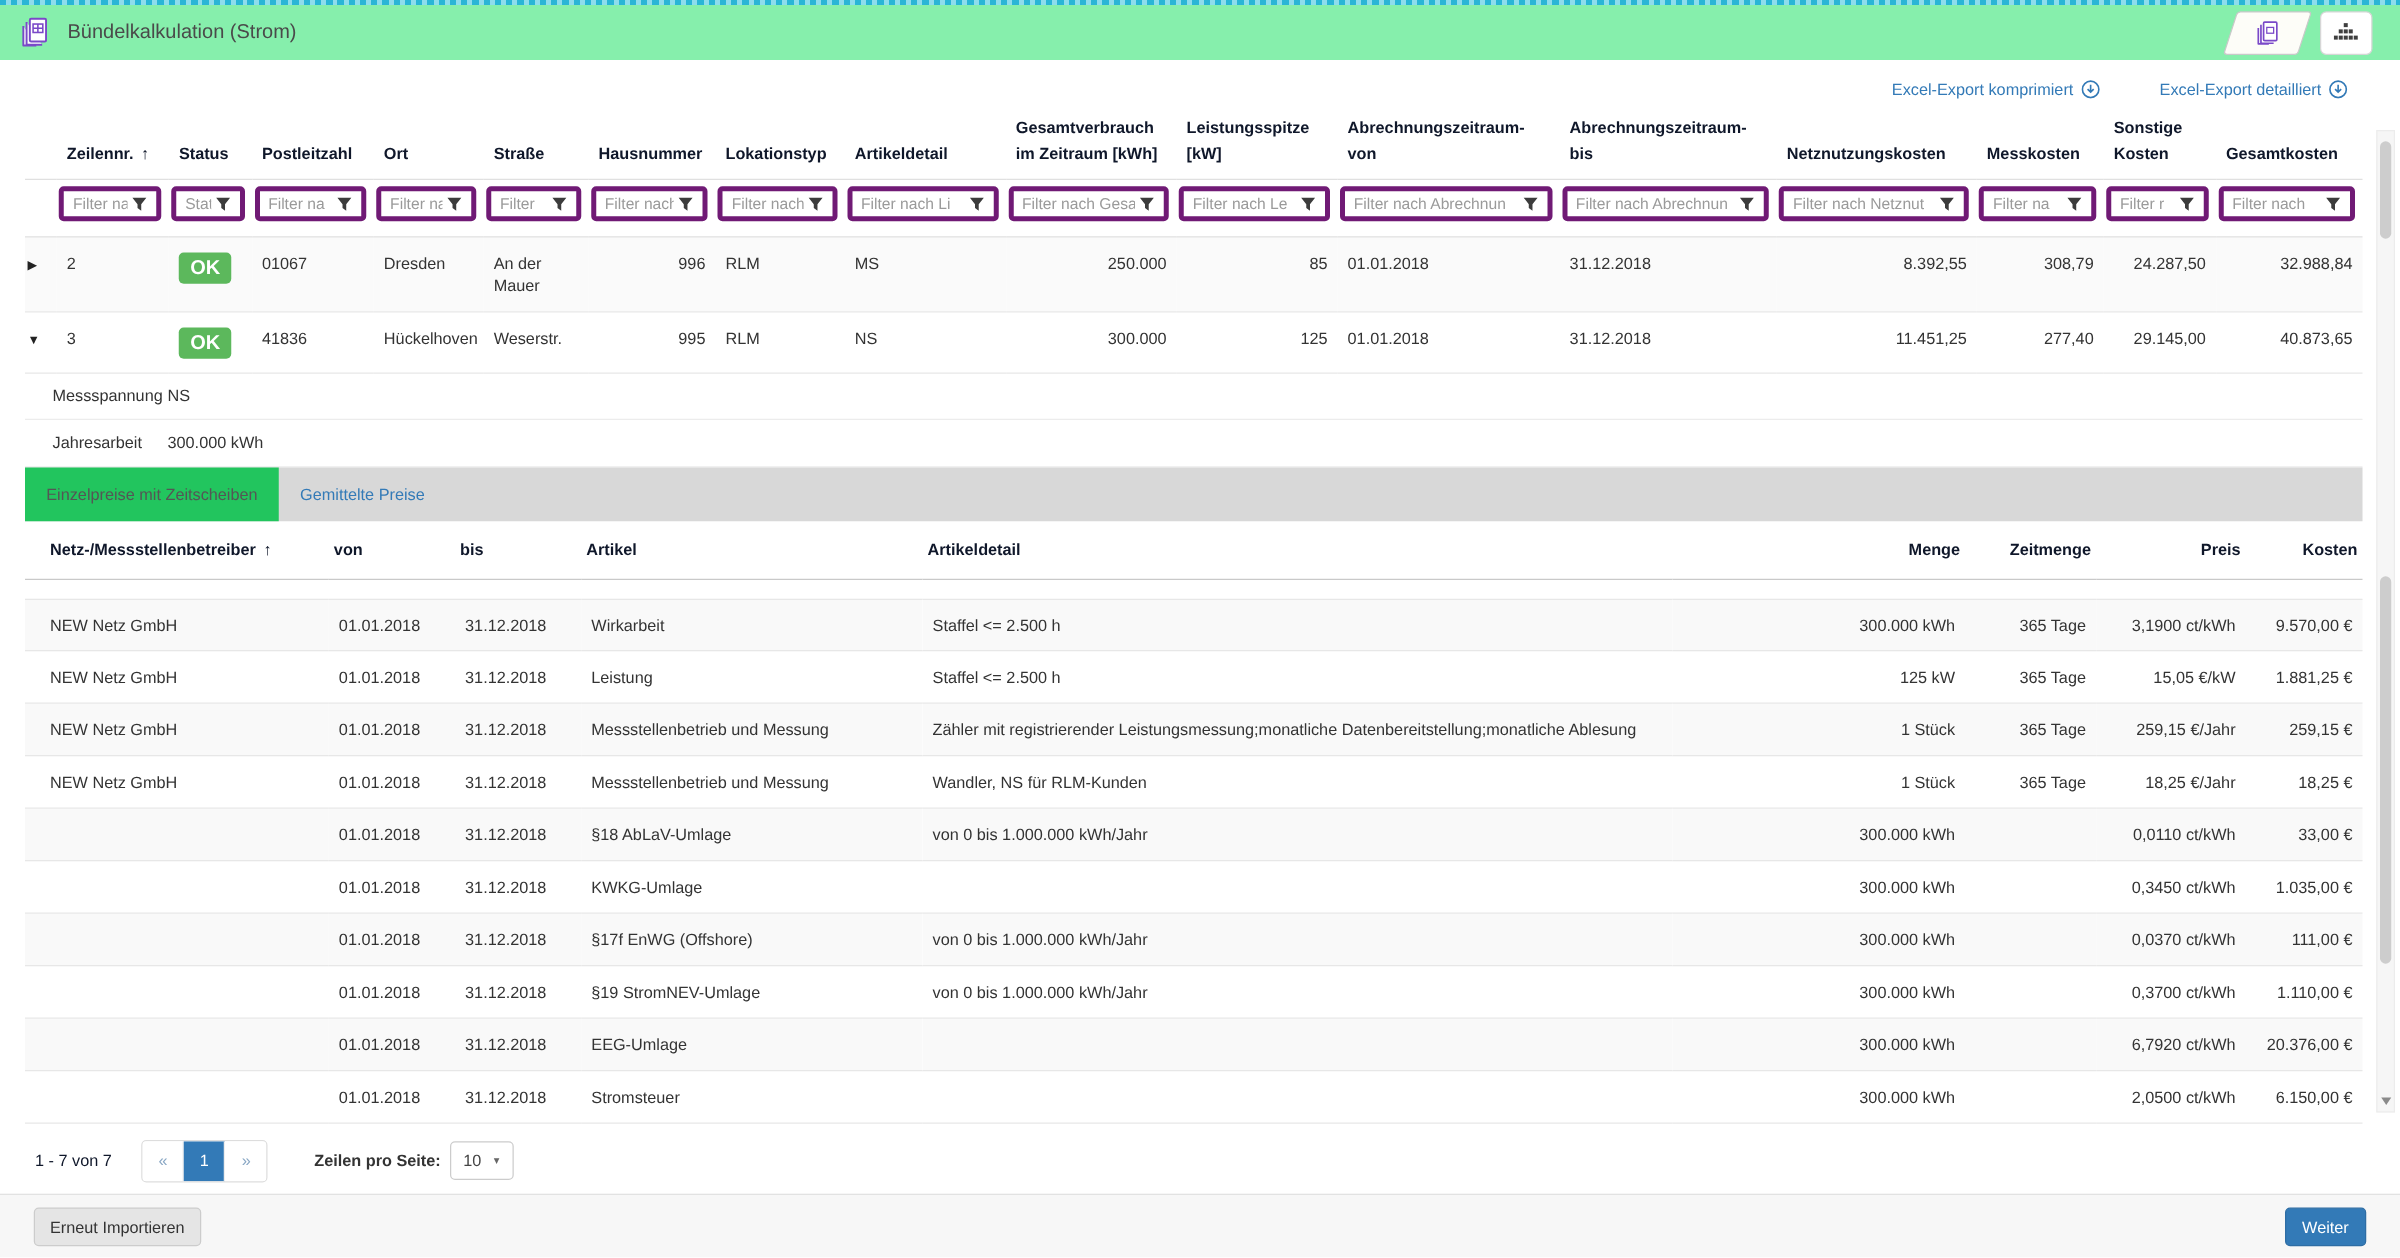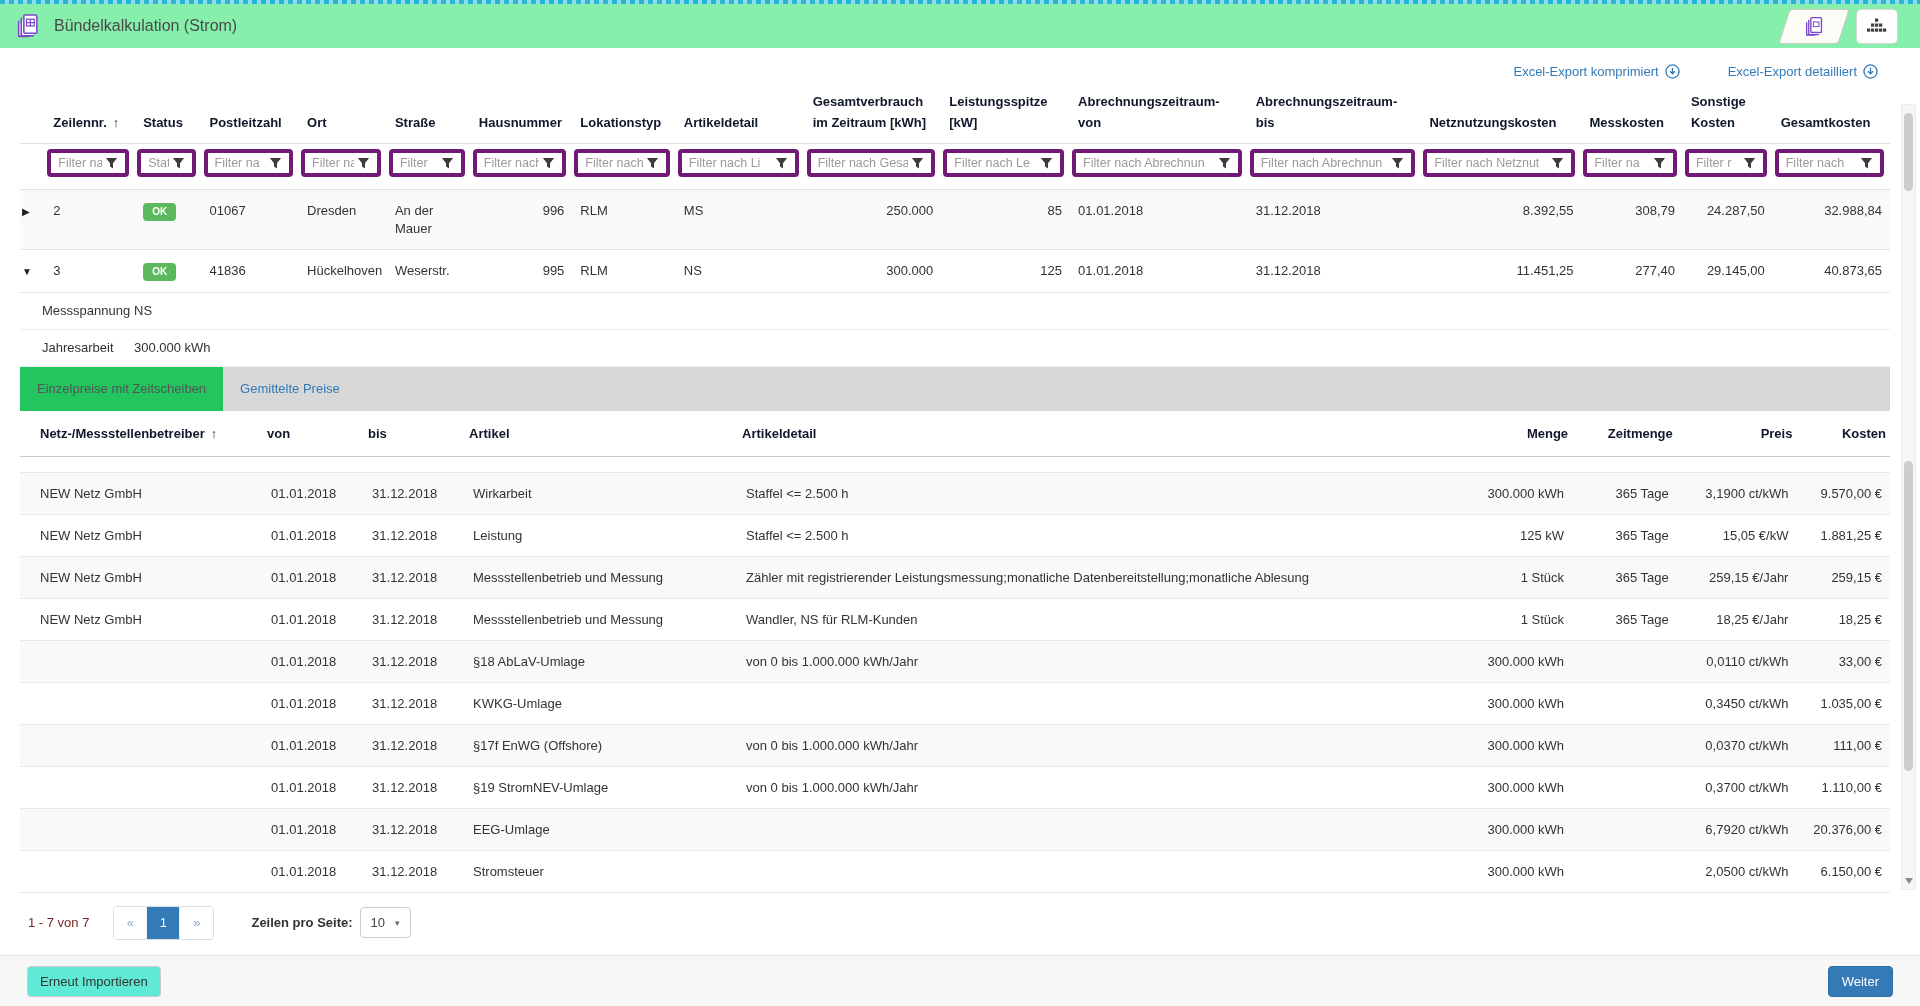--- a/index.html
+++ b/index.html
@@ -29,49 +29,49 @@
   .filterbox input { border:0; outline:0; width:100%; min-width:0; font-size:12.5px; color:#666; font-family:inherit; background:transparent; }
   .filterbox input::placeholder { color:#9a9a9a; opacity:1; }
   .funnel { flex:0 0 auto; margin-left:3px; cursor:pointer; display:flex; }
 
   .main-table tbody td { border-bottom:1px solid #e7e7e7; padding:12px 8px 11px 8px; vertical-align:top; line-height:1.38; }
   .num { text-align:right; }
   .rnum { text-align:right; }
   tr.shade { background:#fafafa; }
   .exp { font-size:10px; color:#222; cursor:pointer; }
   .c-exp { padding-left:2px !important; padding-right:0 !important; }
-  .badge { background:#5cb85c; color:#fff; font-weight:bold; font-size:10px; padding:3px 9px; border-radius:4px; display:inline-block; line-height:1.2; }
+  .badge { background:#5cb85c; color:#fff; font-weight:bold; font-size:16px; padding:3px 9px; border-radius:4px; display:inline-block; line-height:1.2; }
 
   .expanded-cell { padding:0 !important; border-bottom:0 !important; }
   .prop-row { display:flex; padding:9px 0 9px 22px; border-bottom:1px solid #ececec; line-height:1.4; }
   .prop-label { width:92px; flex:0 0 92px; }
   .tabs { background:#d8d8d8; display:flex; }
   .tab { padding:13px 17px; cursor:pointer; }
   .tab.active { background:#22c55e; color:#555; }
   .tab.inactive { color:#337ab7; }
 
   .detail-table thead th { font-weight:bold; padding:12px 4px; border-bottom:1px solid #c9c9c9; }
   .detail-table td { padding:10px 4px; border-bottom:1px solid #e7e7e7; vertical-align:middle; }
   .detail-table .spacer-cell { padding:4px; height:16px; }
   .detail-table tr.odd { background:#f9f9f9; }
   .clip { white-space:nowrap; overflow:hidden; }
   .pad-first { padding-left:20px !important; }
 
   .pagination { display:flex; align-items:center; padding:13px 0 12px 28px; }
-  .pg-range { color:#7f1d1d; }
+  .pg-range { color:#0f172a; }
   .page-group { display:inline-flex; border:1px solid #ddd; border-radius:4px; overflow:hidden; margin-left:24px; }
   .pg-btn { min-width:33px; height:32px; display:flex; align-items:center; justify-content:center; background:#fff; color:#8aa8c5; border:0; border-right:1px solid #eee; font-size:13px; cursor:pointer; font-family:inherit; }
   .pg-btn:last-child { border-right:0; }
   .pg-btn.active { background:#337ab7; color:#fff; }
   .pp-label { font-weight:bold; margin-left:37px; }
   .pp-select { display:inline-flex; align-items:center; gap:10px; border:1px solid #ccc; border-radius:4px; height:31px; padding:0 10px; margin-left:7px; cursor:pointer; color:#444; background:#fff; }
   .caret { font-size:9px; color:#666; }
 
   .footer { position:absolute; left:0; right:0; bottom:0; height:51px; background:#f7f7f7; border-top:1px solid #e2e2e2; display:flex; align-items:center; justify-content:space-between; padding:0 27px; }
-  .btn-plain { background:#5eead4; border:1px solid #ccc; border-radius:4px; padding:7px 12px; font-size:13px; color:#333; cursor:pointer; font-family:inherit; }
+  .btn-plain { background:#e5e5e5; border:1px solid #ccc; border-radius:4px; padding:7px 12px; font-size:13px; color:#333; cursor:pointer; font-family:inherit; }
   .btn-primary { background:#337ab7; border:1px solid #2e6da4; border-radius:4px; padding:7px 13px; font-size:13px; color:#fff; cursor:pointer; font-family:inherit; }
 
   .scrollbar { position:absolute; right:4px; top:104px; width:15px; height:786px; background:#f6f6f6; border:1px solid #ececec; }
   .sb-thumb { position:absolute; left:2px; width:9px; background:#cdcdcd; border-radius:5px; }
   .sb-t1 { top:8px; height:78px; }
   .sb-t2 { top:356px; height:310px; }
   .sb-arrow { position:absolute; bottom:5px; left:3px; width:0; height:0; border-left:4px solid transparent; border-right:4px solid transparent; border-top:6px solid #8a8a8a; }
 </style>
 </head>
 <body>

